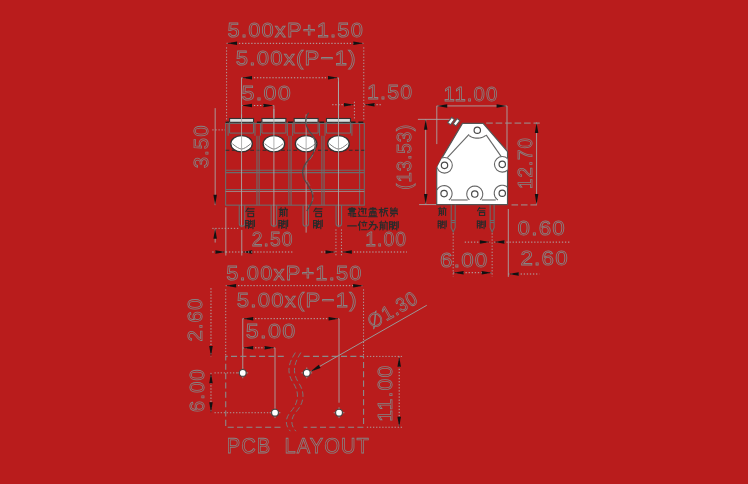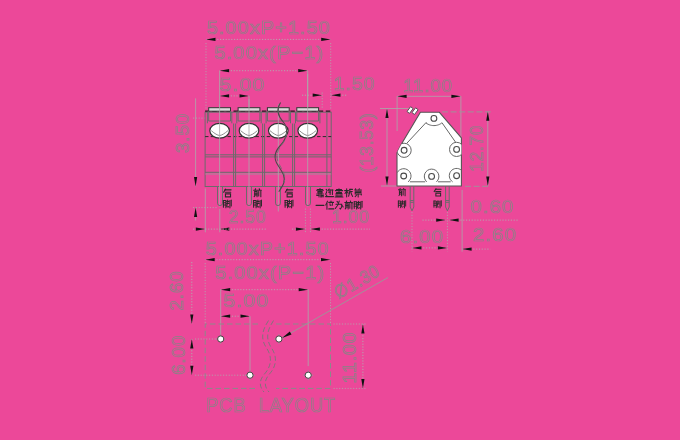--- a/index.html
+++ b/index.html
@@ -1,16 +1,16 @@
 <!DOCTYPE html>
 <html><head>
 <meta charset="utf-8">
 <style>
 html,body{margin:0;padding:0;background:#fff;}
-#page{position:relative;width:680px;height:440px;background:#ec4899;overflow:hidden;}
+#page{position:relative;width:680px;height:440px;background:#b91c1c;overflow:hidden;}
 svg{display:block;}
 .obj{stroke:#6b6b6b;stroke-width:1;fill:none;}
 .objl{stroke:#9a9a9a;stroke-width:0.8;fill:none;}
 .objd{stroke:#666;stroke-width:1;fill:none;}
 .extsolid{stroke:#a9a9a9;stroke-width:0.8;fill:none;}
 .dim{stroke:#b0b0b0;stroke-width:0.9;fill:none;stroke-dasharray:1.2 1.6;}
 .ext{stroke:#adadad;stroke-width:0.8;fill:none;stroke-dasharray:1.2 1.6;}
 .dashk{stroke:#1c1c1c;stroke-width:1.3;fill:none;stroke-dasharray:4.5 2.6;}
 .dashk2{stroke:#2a2a2a;stroke-width:1;fill:none;stroke-dasharray:3.4 2.2;}
 .dashe{stroke:#999;stroke-width:0.9;fill:none;stroke-dasharray:6 2.6;}

